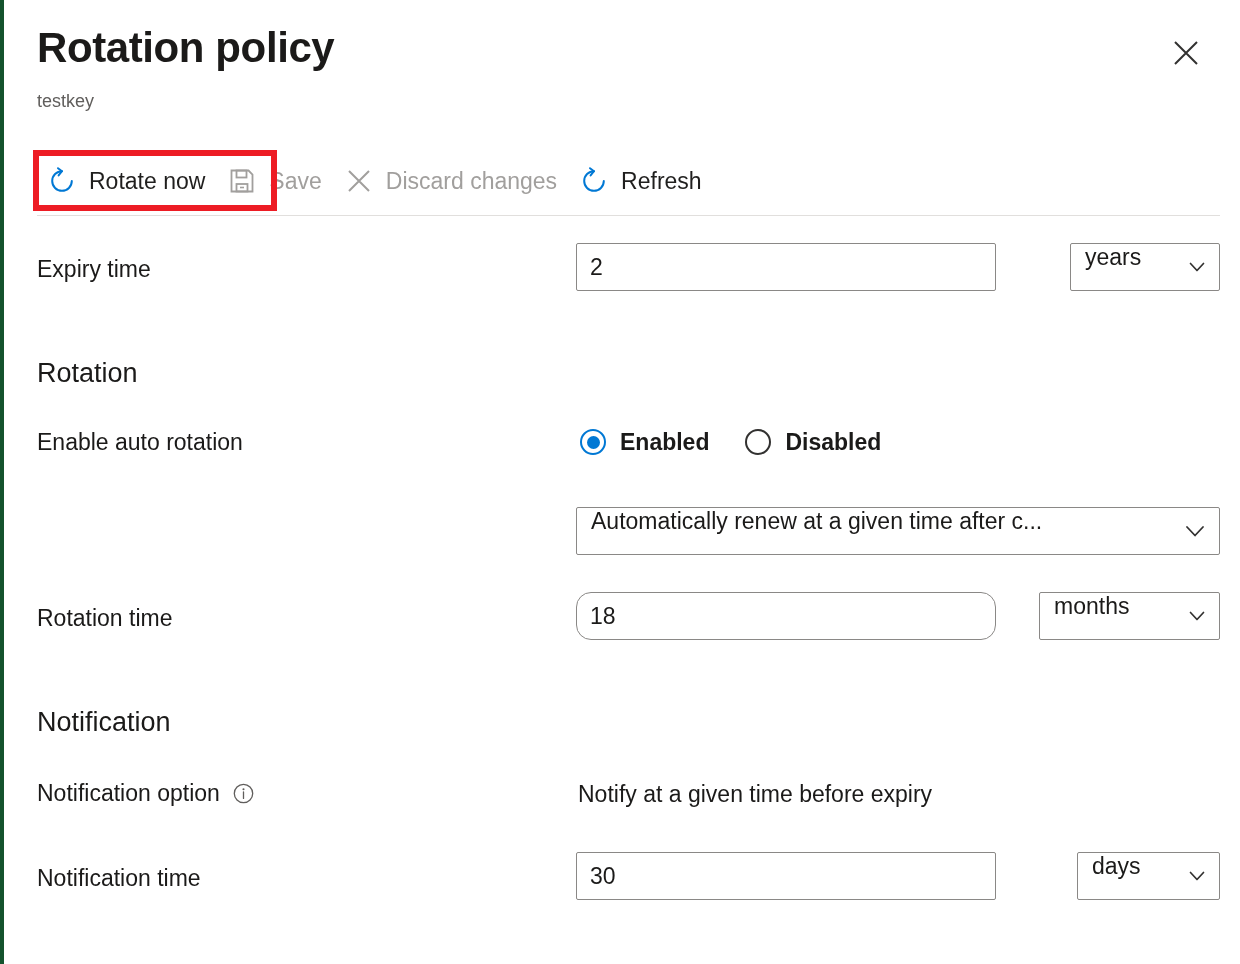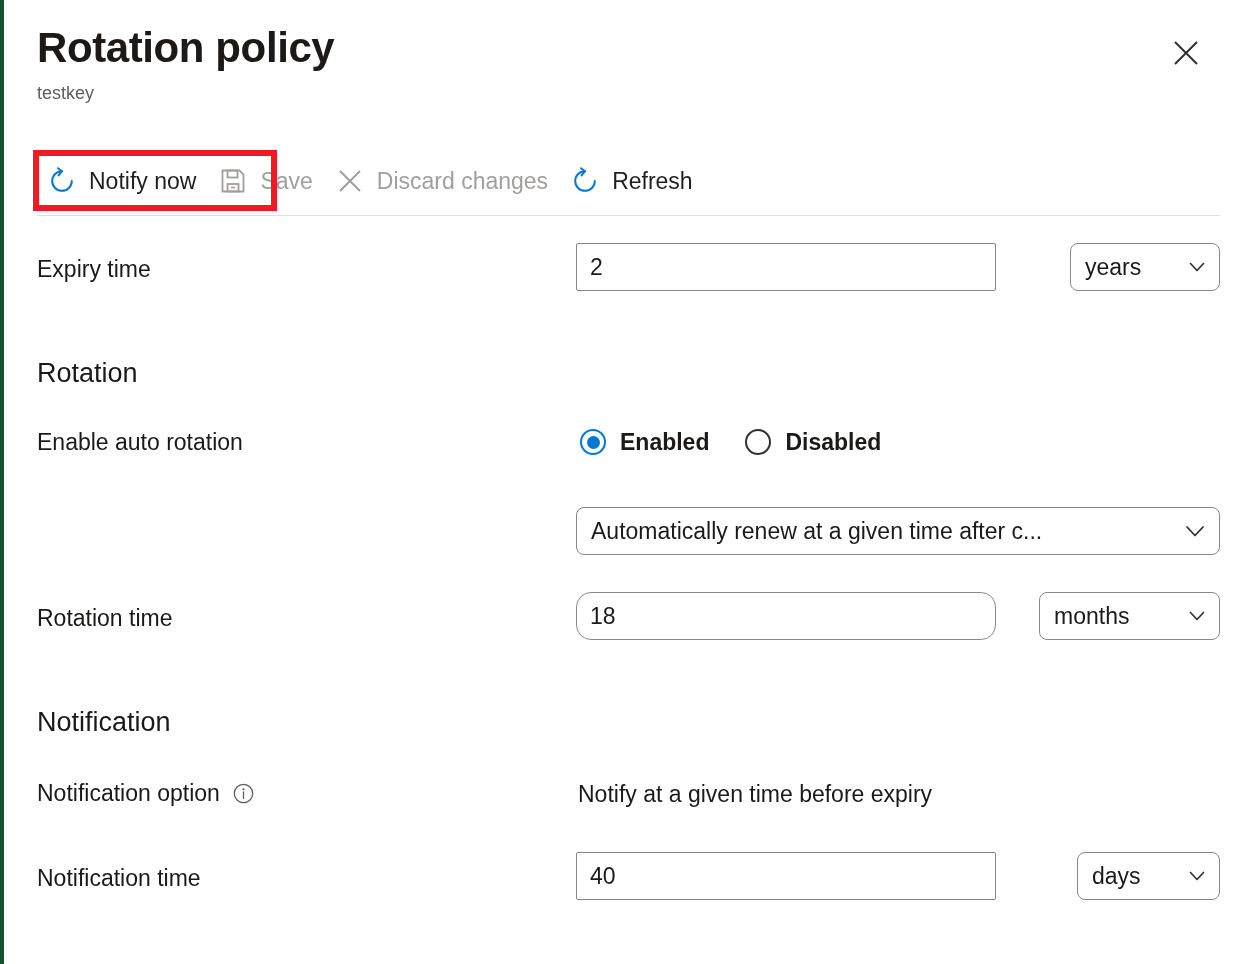--- a/index.html
+++ b/index.html
@@ -29,21 +29,21 @@
     font-weight: 600;
     line-height: 52px;
     letter-spacing: -0.4px;
     color: #1b1a19;
     white-space: nowrap;
   }
   .hdr-sub {
     font-size: 18px;
     line-height: 26px;
     color: #605e5c;
-    margin-top: 6px;
+    margin-top: 14px;
     white-space: nowrap;
   }
   .close-btn {
     position: absolute;
     left: 1160px; top: 31px;
     width: 44px; height: 44px;
     display: flex; align-items: center; justify-content: center;
     cursor: pointer;
   }
   .close-btn svg { display: block; }
@@ -138,24 +138,23 @@
     align-items: center;
     padding: 0 13px;
     font-size: 23px;
     color: #1b1a19;
     cursor: text;
   }
   .combo {
     position: absolute;
     height: 48px;
     border: 1px solid #8a8886;
-    border-radius: 8px;
+    border-radius: 2px;
     background: #ffffff;
     display: flex;
-    align-items: center;
     padding: 0 12px 0 14px;
     cursor: pointer;
   }
   .combo .combo-val {
     font-size: 23px;
     color: #1b1a19;
     white-space: nowrap;
     overflow: hidden;
     text-overflow: ellipsis;
     flex: 1 1 auto;
@@ -224,21 +223,21 @@
 
   <div class="toolbar">
 
     <div class="tb-item">
       <span class="tb-ico">
         <svg width="30" height="30" viewBox="0 0 30 30">
           <path d="M15 5.2 A 9.8 9.8 0 1 0 24.8 15" stroke="#0078d4" stroke-width="2" fill="none" stroke-linecap="round"></path>
           <path d="M15 5.2 L15 5.2 M11 2.2 L15 5.2 L11.6 9.4" stroke="#0078d4" stroke-width="2" fill="none" stroke-linecap="round" stroke-linejoin="round"></path>
         </svg>
       </span>
-      <span class="tb-lbl">Notify now</span>
+      <span class="tb-lbl">Rotate now</span>
     </div>
 
     <div class="tb-item disabled">
       <span class="tb-ico">
         <svg width="30" height="30" viewBox="0 0 30 30">
           <path d="M4.5 4.5 H21.5 L25.5 8.5 V25.5 H4.5 Z" stroke="#a19f9d" stroke-width="1.8" fill="none"></path>
           <rect x="9.5" y="4.5" width="10" height="7" stroke="#a19f9d" stroke-width="1.8" fill="none"></rect>
           <rect x="9.5" y="18" width="11" height="7.5" stroke="#a19f9d" stroke-width="1.8" fill="none"></rect>
           <path d="M13 21.5 H17" stroke="#a19f9d" stroke-width="1.6" fill="none"></path>
         </svg>
@@ -349,21 +348,21 @@
       </span>
     </div>
     <div class="plaintext" style="left:574px; top:14px;">Notify at a given time before expiry</div>
   </div>
 
   <div class="row" style="top:852px;">
     <div class="row-label">
       <span>Notification time</span>
     </div>
     <div class="txtbox" style="left:572px; width:420px;">
-      <span>40</span>
+      <span>30</span>
     </div>
     <div class="combo unit" style="left:1073px; width:143px;">
       <span class="combo-val">days</span>
       <span class="chev">
         <svg width="20" height="20" viewBox="0 0 20 20">
           <path d="M3.5 6.5 L10 13.5 L16.5 6.5" stroke="#323130" stroke-width="1.7" fill="none" stroke-linecap="round" stroke-linejoin="round"></path>
         </svg>
       </span>
     </div>
   </div>

